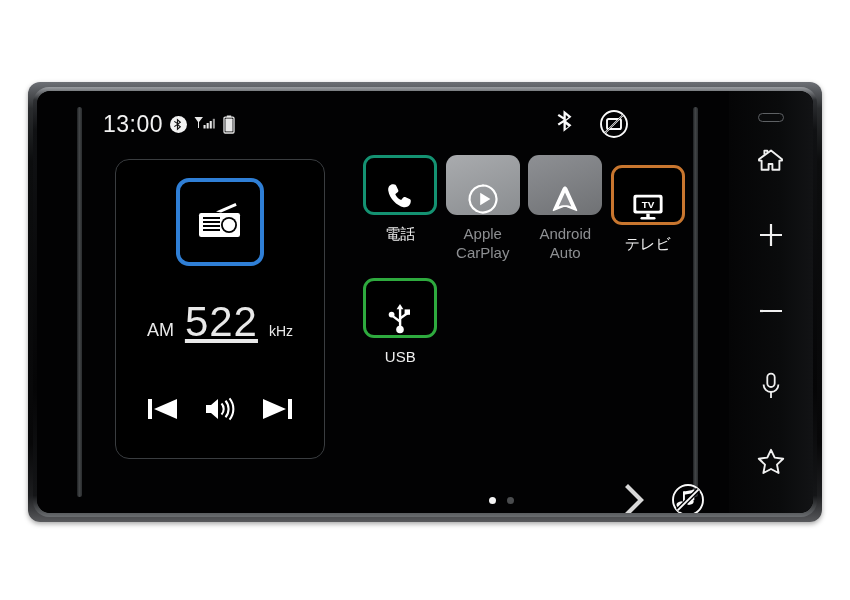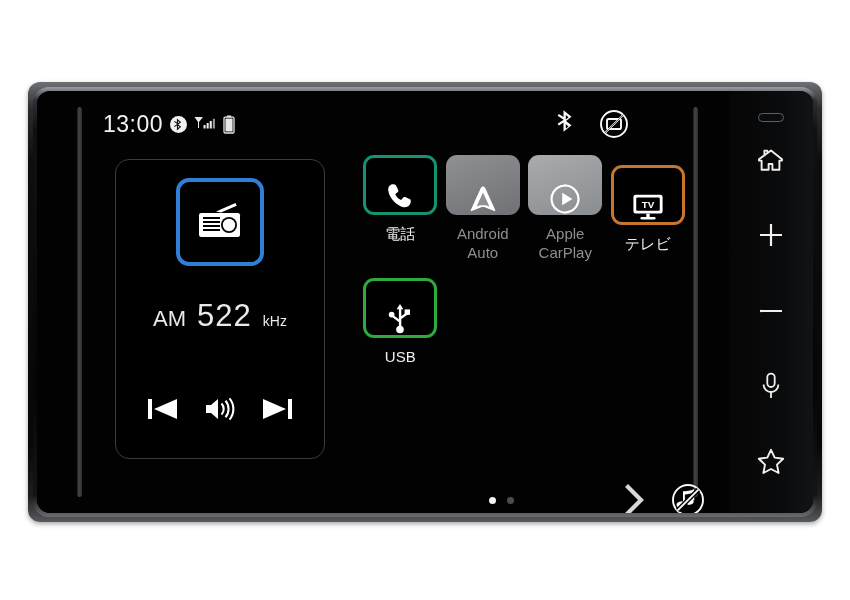--- a/index.html
+++ b/index.html
@@ -102,22 +102,22 @@
     border: 4px solid #2f7fd6;
     background: #000;
     display: flex; align-items: center; justify-content: center;
   }
   #freq-row {
     position: absolute;
     left: 0; right: 0; top: 138px;
     display: flex; align-items: baseline; justify-content: center; gap: 11px;
     color: #e9e9e9;
   }
-  #freq-band { font-size: 22px; }
-  #freq-value { font-size: 31px; letter-spacing: 1px; }
+  #freq-band { font-size: 18px; }
+  #freq-value { font-size: 42px; letter-spacing: 1px; text-decoration: underline; }
   #freq-unit  { font-size: 14px; }
   #transport {
     position: absolute;
     left: 0; right: 0; bottom: 36px;
     display: flex; align-items: center; justify-content: space-around;
     padding: 0 18px;
   }
   .tbtn { display: flex; align-items: center; justify-content: center; }
 
   
@@ -299,40 +299,40 @@
           <div class="app">
             <div class="app-tile bordered" style="border-color:#149272">
               <svg width="30" height="30" viewBox="0 0 30 30">
                 <path d="M9.2 2.5c1 0 1.6.4 2 1.3l2 4.3c.4.9.2 1.6-.6 2.2l-1.9 1.4c-.3.3-.4.6-.2 1 .9 2 3.1 4.2 5.1 5.1.4.2.8.1 1-.2l1.4-1.9c.6-.8 1.3-1 2.2-.6l4.3 2c.9.4 1.3 1 1.3 2 0 3.4-2.6 6.2-5.9 6.2-.4 0-.9 0-1.3-.1C11.7 23.6 4.6 16.5 3.3 8.7c-.1-.4-.1-.9-.1-1.3 0-3.3 2.8-5.9 6-4.9z" fill="#fff"></path>
               </svg>
             </div>
             <div class="app-label">電話</div>
           </div>
 
           <div class="app disabled">
-            <div class="app-tile filled" style="background:linear-gradient(160deg,#8e9094,#6f7174)">
-              <svg width="32" height="30" viewBox="0 0 32 30">
-                <path d="M16 1.5c1 0 1.7.6 2.2 1.6l10 22c.3.7-.2 1.3-.9 1l-8.9-3.6c-1.6-.6-3.2-.6-4.8 0L4.7 26.1c-.7.3-1.2-.3-.9-1l10-22c.5-1 1.2-1.6 2.2-1.6z" fill="#fff"></path>
-                <path d="M16 7.4l-6.4 14.1c2-.8 3.3-1.2 6.4-1.2s4.4.4 6.4 1.2z" fill="#8e9094"></path>
-              </svg>
-            </div>
-            <div class="app-label">Android
-Auto</div>
-          </div>
-
-          <div class="app disabled">
             <div class="app-tile filled" style="background:linear-gradient(160deg,#a9abae,#8a8d90)">
               <svg width="32" height="32" viewBox="0 0 32 32">
                 <path d="M16 2.5a13.5 13.5 0 11-6.4 25.4" fill="none" stroke="#fff" stroke-width="2.2" stroke-linecap="round"></path>
                 <path d="M9.6 27.9A13.5 13.5 0 0116 2.5" fill="none" stroke="#fff" stroke-width="2.2" stroke-linecap="round"></path>
                 <path d="M13.2 9.8l10.2 6.2-10.2 6.2z" fill="#fff"></path>
               </svg>
             </div>
             <div class="app-label">Apple
 CarPlay</div>
+          </div>
+
+          <div class="app disabled">
+            <div class="app-tile filled" style="background:linear-gradient(160deg,#8e9094,#6f7174)">
+              <svg width="32" height="30" viewBox="0 0 32 30">
+                <path d="M16 1.5c1 0 1.7.6 2.2 1.6l10 22c.3.7-.2 1.3-.9 1l-8.9-3.6c-1.6-.6-3.2-.6-4.8 0L4.7 26.1c-.7.3-1.2-.3-.9-1l10-22c.5-1 1.2-1.6 2.2-1.6z" fill="#fff"></path>
+                <path d="M16 7.4l-6.4 14.1c2-.8 3.3-1.2 6.4-1.2s4.4.4 6.4 1.2z" fill="#8e9094"></path>
+              </svg>
+            </div>
+            <div class="app-label">Android
+Auto</div>
           </div>
 
 
 
           <div class="app row2">
             <div class="app-tile bordered" style="border-color:#c8762f">
               <svg width="32" height="30" viewBox="0 0 34 30">
                 <rect x="1.5" y="2" width="31" height="20" rx="2.4" fill="#fff"></rect>
                 <rect x="4.5" y="5" width="25" height="14" rx="1.2" fill="#000"></rect>
                 <text x="17" y="16.4" font-family="Liberation Sans, sans-serif" font-size="10.5" font-weight="bold" fill="#fff" text-anchor="middle">TV</text>

